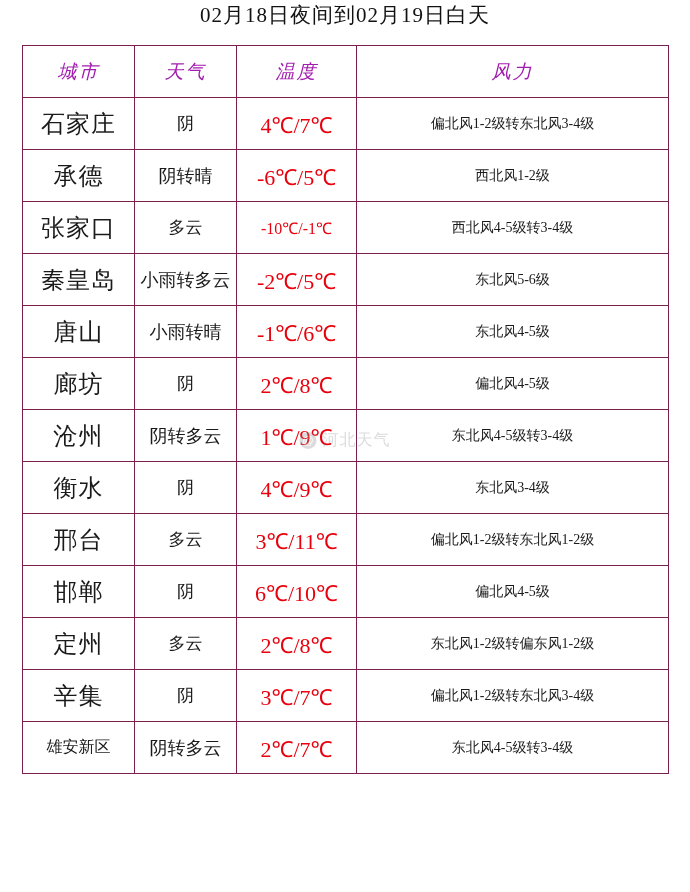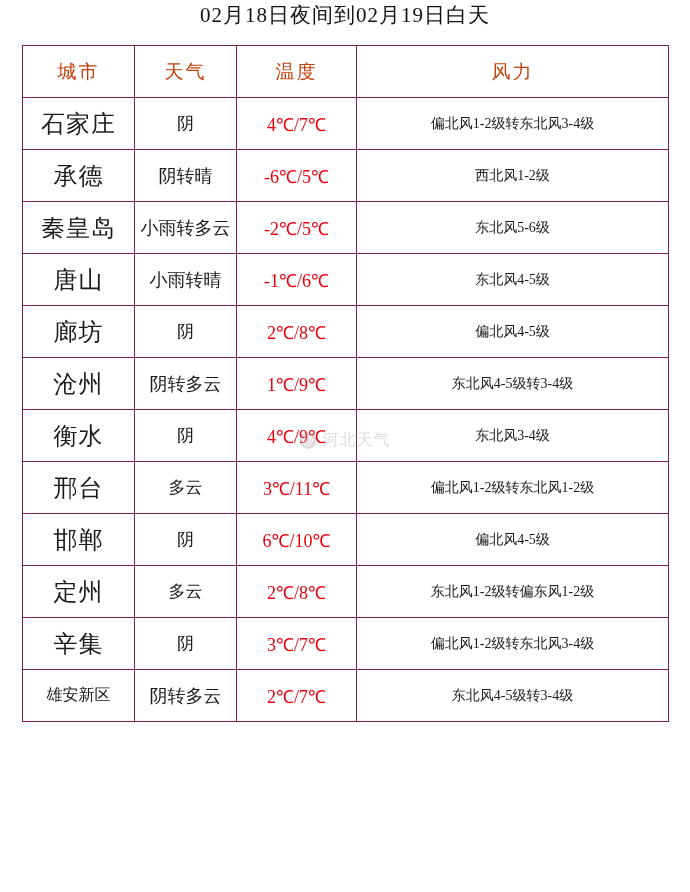--- a/index.html
+++ b/index.html
@@ -47,45 +47,46 @@
     height: 51px;
     font-weight: normal;
   }
   col.c-city   { width: 112px; }
   col.c-wx     { width: 102px; }
   col.c-temp   { width: 120px; }
   col.c-wind   { width: 312px; }
 
   thead th {
     font-size: 19px;
-    color: #c2410c;
+    color: #a21caf;
     height: 52px;
     font-family: "Liberation Serif", serif;
     letter-spacing: 2px;
+    font-style: italic;
   }
   td.city {
     font-size: 24px;
     color: #1a1a1a;
     font-family: "Liberation Serif", serif;
     letter-spacing: 1px;
   }
   td.city.small {
     font-size: 16px;
     letter-spacing: 0px;
   }
   td.wx {
     font-size: 17px;
     color: #1a1a1a;
     font-family: "Liberation Serif", serif;
   }
   td.wx.small {
     font-size: 18px;
   }
   td.temp {
-    font-size: 18px;
+    font-size: 22px;
     color: #e8000d;
     font-weight: bold;
     font-family: "Liberation Serif", serif;
   }
   td.temp.small {
     font-size: 16px;
   }
   td.wind {
     font-size: 14px;
     color: #1a1a1a;
@@ -151,20 +152,26 @@
           <td class="temp">4℃/7℃</td>
           <td class="wind">偏北风1-2级转东北风3-4级</td>
         </tr>
         <tr>
           <td class="city">承德</td>
           <td class="wx small">阴转晴</td>
           <td class="temp">-6℃/5℃</td>
           <td class="wind">西北风1-2级</td>
         </tr>
         <tr>
+          <td class="city">张家口</td>
+          <td class="wx">多云</td>
+          <td class="temp small">-10℃/-1℃</td>
+          <td class="wind">西北风4-5级转3-4级</td>
+        </tr>
+        <tr>
           <td class="city">秦皇岛</td>
           <td class="wx small">小雨转多云</td>
           <td class="temp">-2℃/5℃</td>
           <td class="wind">东北风5-6级</td>
         </tr>
         <tr>
           <td class="city">唐山</td>
           <td class="wx small">小雨转晴</td>
           <td class="temp">-1℃/6℃</td>
           <td class="wind">东北风4-5级</td>

